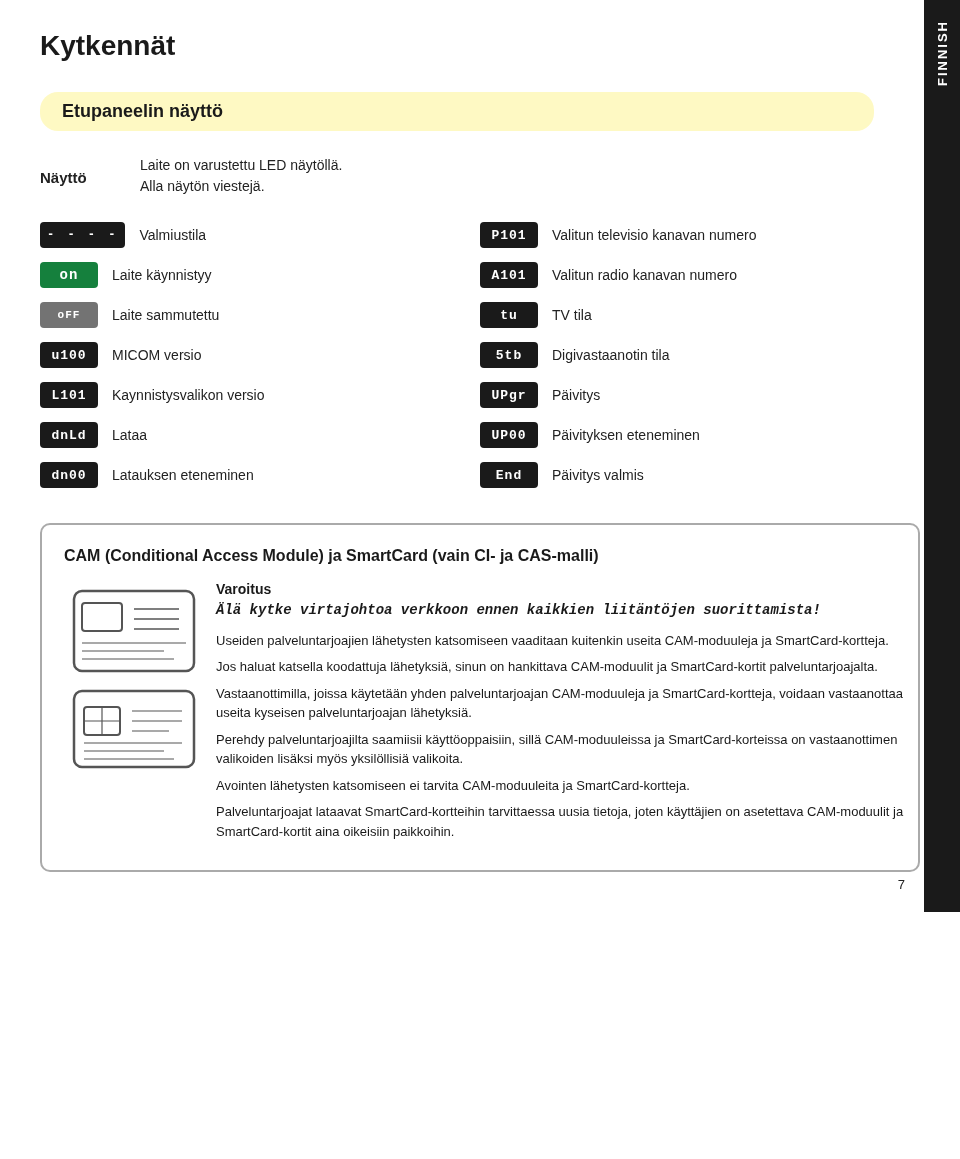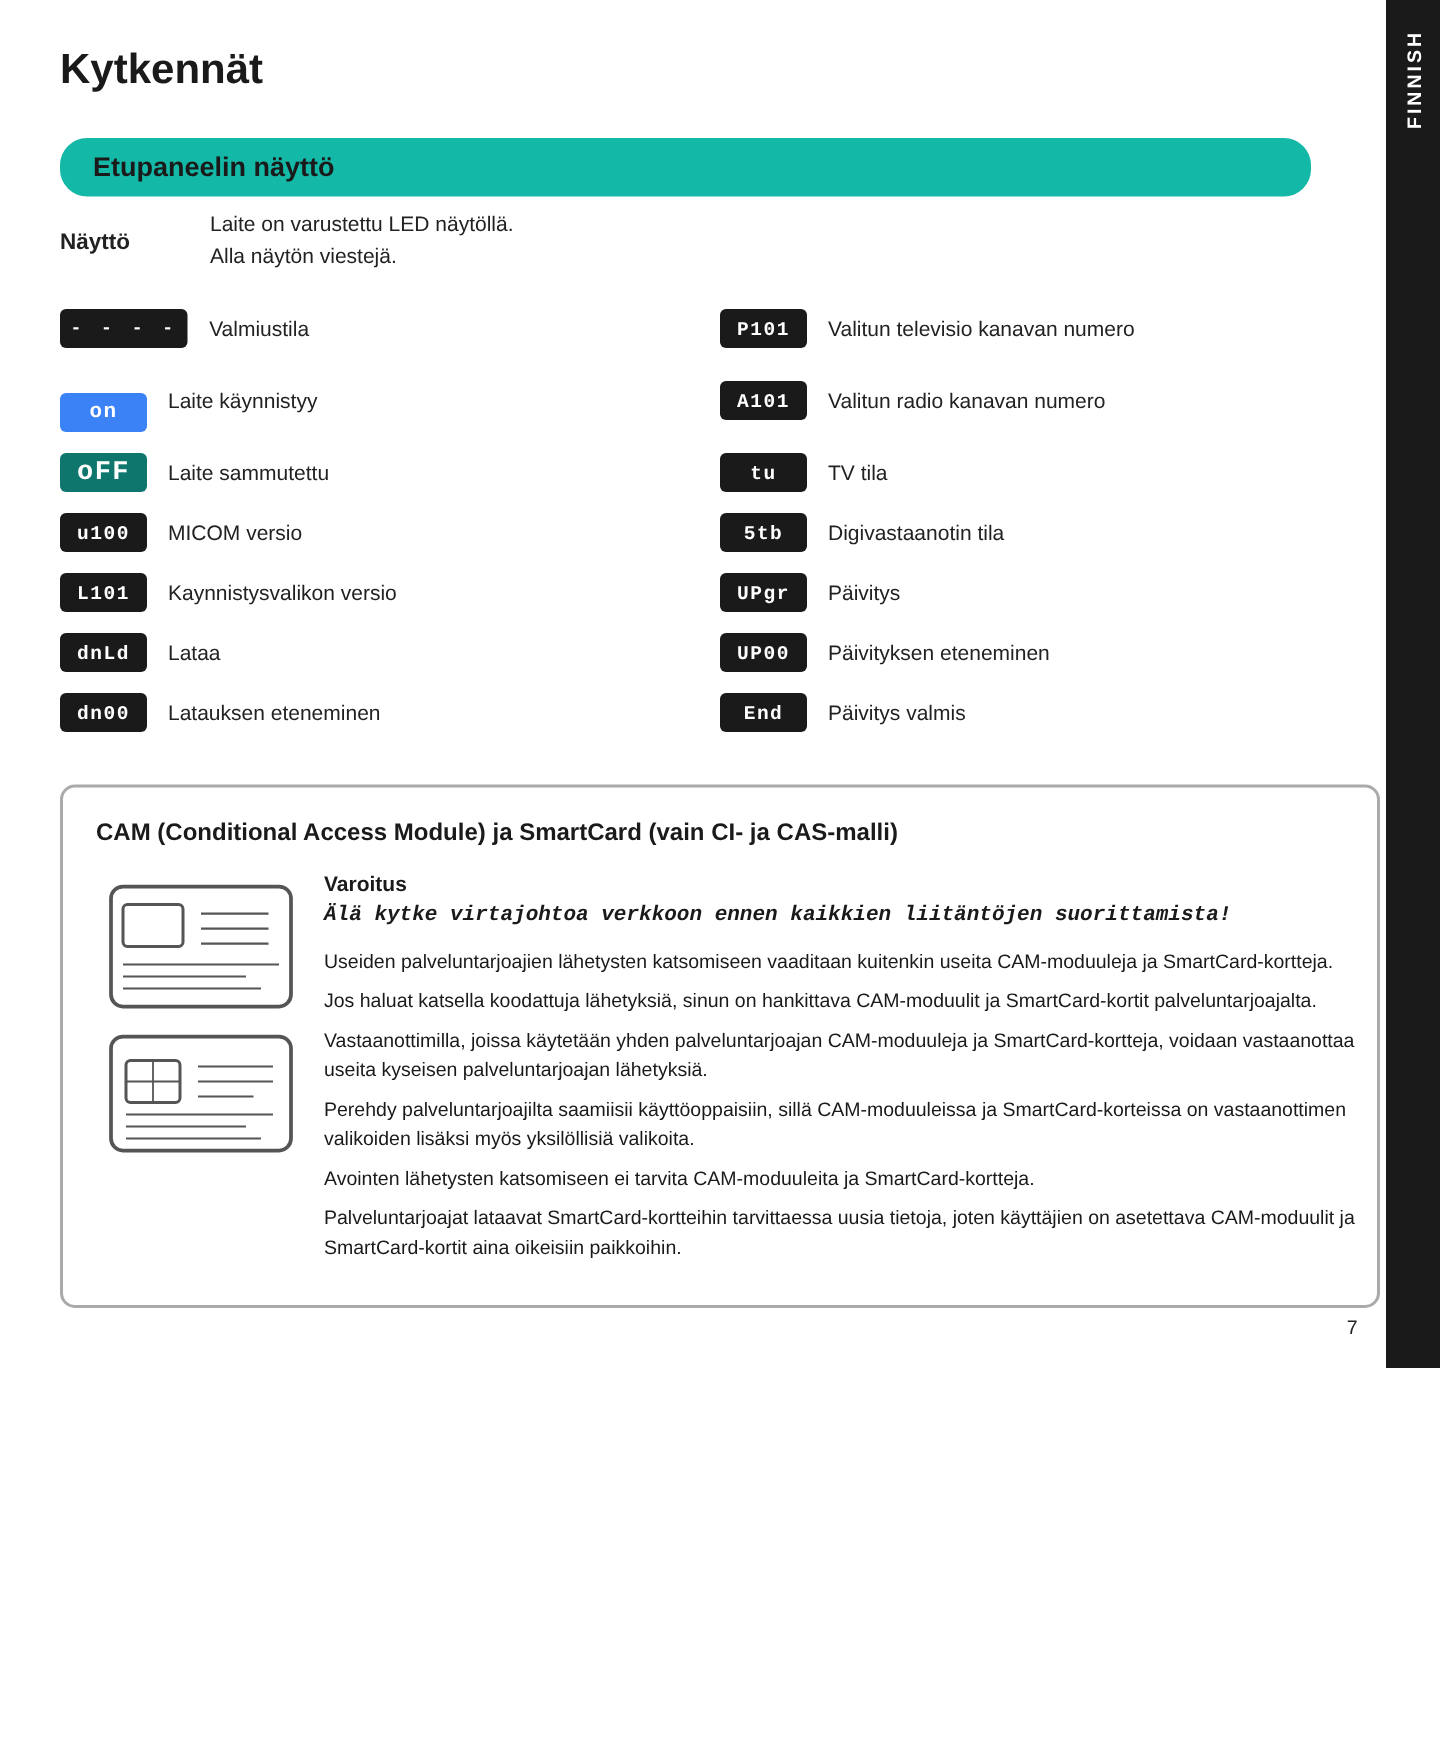--- a/index.html
+++ b/index.html
@@ -53,27 +53,27 @@
     
     .page-title {
       font-size: 28px;
       font-weight: bold;
       color: #1a1a1a;
       margin-bottom: 30px;
     }
 
     
     .section-heading {
-      background: #14b8a6;
+      background: #fef9c3;
       border-radius: 18px;
       padding: 9px 22px;
       font-size: 18px;
       font-weight: bold;
       color: #1a1a1a;
-      margin-bottom: 8px;
+      margin-bottom: 24px;
       display: inline-block;
       width: calc(100% - 46px);
     }
 
     
     .display-intro {
       display: flex;
       align-items: center;
       margin-bottom: 18px;
     }
@@ -117,29 +117,28 @@
       padding: 3px 7px;
       min-width: 58px;
       min-height: 26px;
       letter-spacing: 1px;
       margin-right: 14px;
       flex-shrink: 0;
     }
 
     .led-badge.dashes { letter-spacing: 3px; font-size: 12px; }
     .led-badge.green-on {
-      background: #3b82f6;
+      background: #15803d;
       color: #fff;
       font-size: 14px;
-      margin-top: 16px;
     }
     .led-badge.red-off {
-      background: #0f766e;
+      background: #737373;
       color: #fff;
-      font-size: 18px;
+      font-size: 11px;
     }
 
     .indicator-label {
       font-size: 14px;
       color: #222;
     }
 
     
     .cam-section {
       border: 2px solid #aaa;

